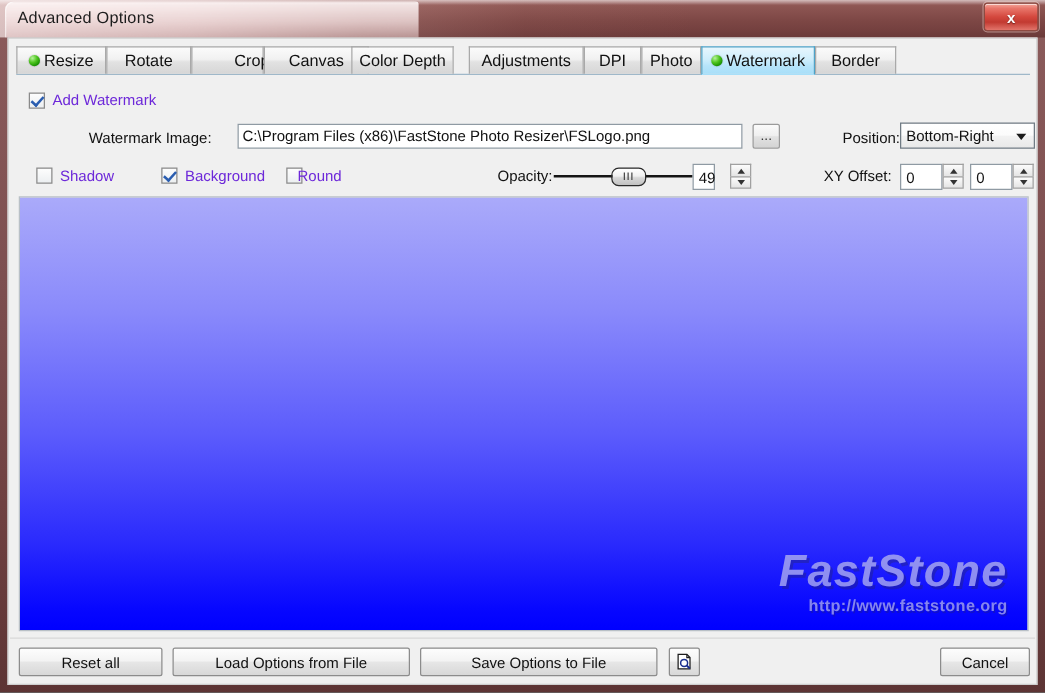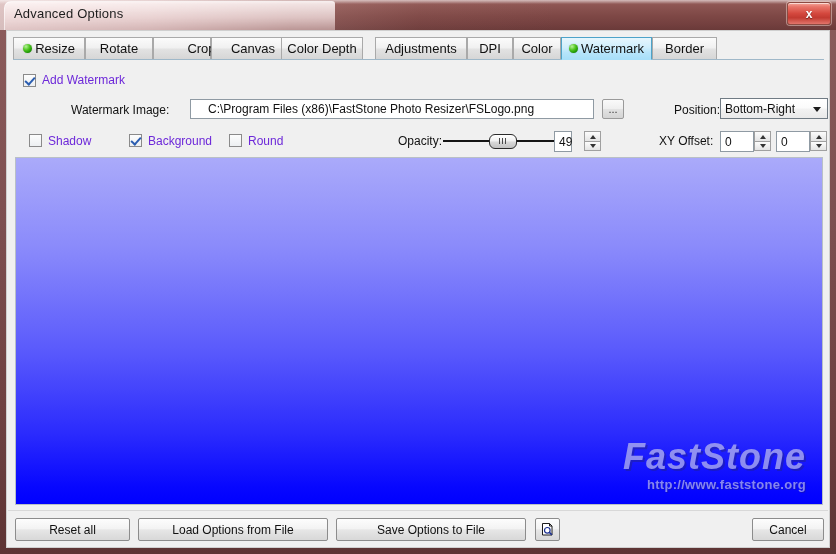--- a/index.html
+++ b/index.html
@@ -170,21 +170,21 @@
   }
 
   
   .txt {
     position: absolute;
     box-sizing: border-box;
     border: 1px solid #8f9aa3;
     background: #ffffff;
     font-size: 12px;
     color: #111;
-    padding: 0 17px;
+    padding: 0 3px;
     display: flex;
     align-items: center;
     overflow: hidden;
     white-space: nowrap;
   }
   .btn-small {
     position: absolute;
     box-sizing: border-box;
     border: 1px solid #9a9a9a;
     border-radius: 2px;
@@ -389,21 +389,21 @@
       <div class="tab" style="left:268px;width:82px;">
           <span>Color Depth</span>
         </div>
       <div class="tab" style="left:362px;width:92px;">
           <span>Adjustments</span>
         </div>
       <div class="tab" style="left:454px;width:46px;">
           <span>DPI</span>
         </div>
       <div class="tab" style="left:500px;width:48px;">
-          <span>Color</span>
+          <span>Photo</span>
         </div>
       <div class="tab active" style="left:548px;width:91px;justify-content:center;">
           <span class="tab-dot"></span>
           <span>Watermark</span>
         </div>
       <div class="tab" style="left:639px;width:65px;">
           <span>Border</span>
         </div>
     </div>
 
@@ -420,21 +420,21 @@
       <span class="arrow"></span>
     </div>
 
     <div class="cb" style="left:22px; top:103px;"></div>
     <div class="cb-label" style="left:41px; top:103px;">Shadow</div>
 
     <div class="cb checked" style="left:122px; top:103px;"></div>
     <div class="cb-label" style="left:141px; top:103px;">Background</div>
 
     <div class="cb" style="left:222px; top:103px;"></div>
-    <div class="cb-label" style="left:241px; top:103px;">Round</div>
+    <div class="cb-label" style="left:231px; top:103px;">Round</div>
 
     <div class="lbl" style="left:391px; top:103px;">Opacity:</div>
     <div class="slider" style="left:436px; top:100px;">
       <div class="track"></div>
       <div class="thumb" style="left:46px;">
         <i style="left:9px;"></i>
           <i style="left:12px;"></i>
           <i style="left:15px;"></i>
       </div>
     </div>

